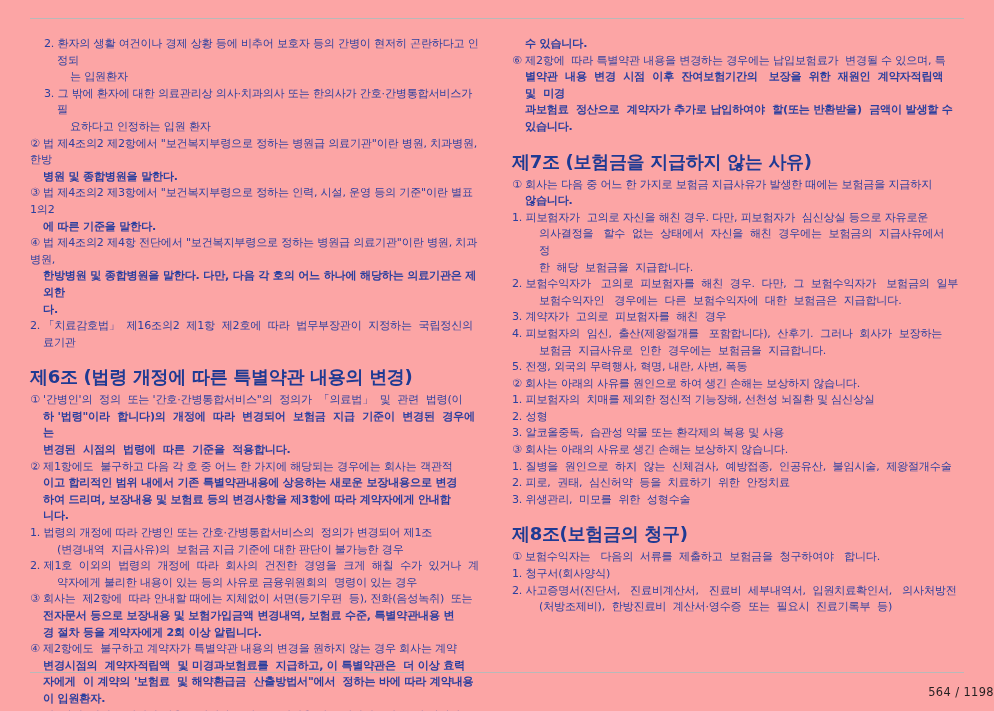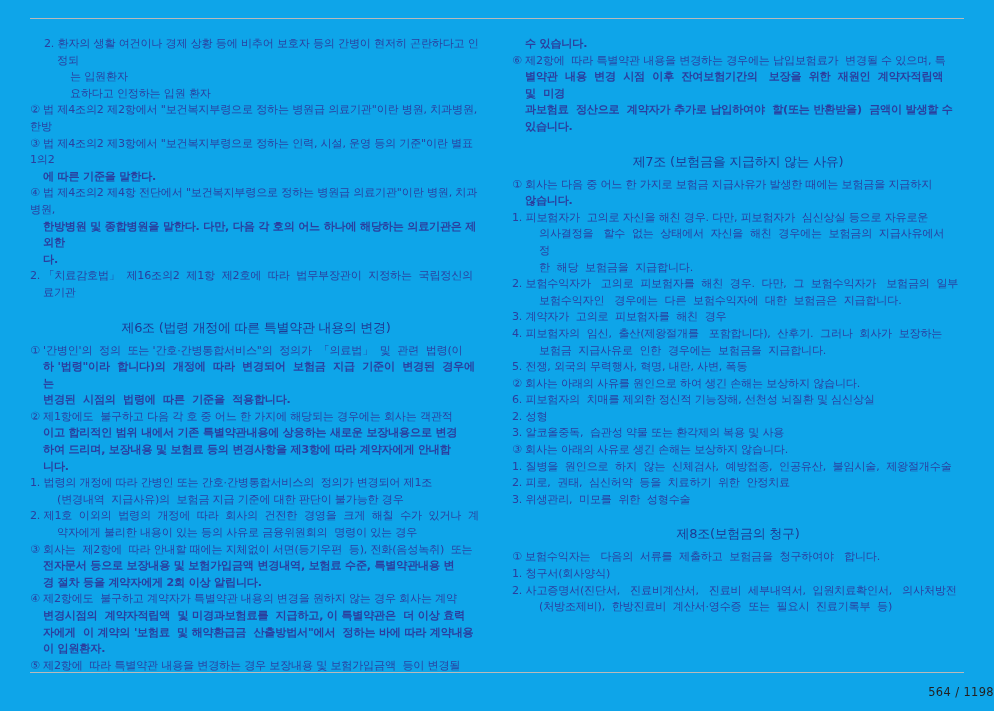--- a/index.html
+++ b/index.html
@@ -6,21 +6,21 @@
   html, body {
     margin: 0;
     padding: 0;
     background: #ffffff;
     font-family: "DejaVu Sans", "Liberation Sans", sans-serif;
   }
   .page {
     position: relative;
     width: 994px;
     height: 711px;
-    background: #0ea5e9;
+    background: #fca5a5;
     overflow: hidden;
   }
   .rule {
     position: absolute;
     left: 30px;
     right: 30px;
     height: 1px;
     background: #b9b9b9;
   }
   .rule-top { top: 18px; }
@@ -41,26 +41,25 @@
   }
   .ln {
     font-size: 11.1px;
     line-height: 16.6px;
     color: #231f20;
     letter-spacing: -0.2px;
     white-space: pre-wrap;
   }
   .blue { color: #2b3f9e; }
   .heading {
-    font-size: 13px;
-    font-weight: normal;
+    font-size: 18px;
+    font-weight: bold;
     color: #1f3a93;
     line-height: 17px;
     letter-spacing: -0.3px;
-    text-align: center;
   }
   .sp-s { height: 7px; }
   .sp-l { height: 17px; }
 
   
   .i0  { padding-left: 0px; }
   .i1  { padding-left: 13px; text-indent: -13px; }
   .i2  { padding-left: 27px; text-indent: -13px; }
   .cont1 { padding-left: 13px; font-weight: bold; }
   .cont2 { padding-left: 27px; }
@@ -84,22 +83,24 @@
 
   <div class="rule rule-top"></div>
   <div class="rule rule-bottom"></div>
 
   <div class="columns">
 
     <div class="col">
       <div id="left-top">
           <div class="ln i2 blue">2. 환자의 생활 여건이나 경제 상황 등에 비추어 보호자 등의 간병이 현저히 곤란하다고 인정되</div>
           <div class="ln cont3 blue">는 입원환자</div>
+          <div class="ln i2 blue">3. 그 밖에 환자에 대한 의료관리상 의사·치과의사 또는 한의사가 간호·간병통합서비스가 필</div>
           <div class="ln cont3 blue">요하다고 인정하는 입원 환자</div>
           <div class="ln i0 blue">② 법 제4조의2 제2항에서 "보건복지부령으로 정하는 병원급 의료기관"이란 병원, 치과병원, 한방</div>
+          <div class="ln cont1 blue">병원 및 종합병원을 말한다.</div>
           <div class="ln i0 blue">③ 법 제4조의2 제3항에서 "보건복지부령으로 정하는 인력, 시설, 운영 등의 기준"이란 별표 1의2</div>
           <div class="ln cont1 blue">에 따른 기준을 말한다.</div>
           <div class="ln i0 blue">④ 법 제4조의2 제4항 전단에서 "보건복지부령으로 정하는 병원급 의료기관"이란 병원, 치과병원,</div>
           <div class="ln cont1 blue">한방병원 및 종합병원을 말한다. 다만, 다음 각 호의 어느 하나에 해당하는 의료기관은 제외한</div>
           <div class="ln cont1 blue">다.</div>
           <div class="ln i1 blue">2. 「치료감호법」  제16조의2  제1항  제2호에  따라  법무부장관이  지정하는  국립정신의료기관</div>
         </div>
       <div class="sp-l"></div>
       <div class="heading">제6조 (법령 개정에 따른 특별약관 내용의 변경)</div>
       <div class="sp-s"></div>
@@ -143,21 +144,21 @@
           <div class="ln i1 blue">1. 피보험자가  고의로 자신을 해친 경우. 다만, 피보험자가  심신상실 등으로 자유로운</div>
           <div class="ln cont2 blue">의사결정을   할수  없는  상태에서  자신을  해친  경우에는  보험금의  지급사유에서   정</div>
           <div class="ln cont2 blue">한  해당  보험금을  지급합니다.</div>
           <div class="ln i1 blue">2. 보험수익자가   고의로  피보험자를  해친  경우.  다만,  그  보험수익자가   보험금의  일부</div>
           <div class="ln cont2 blue">보험수익자인   경우에는  다른  보험수익자에  대한  보험금은  지급합니다.</div>
           <div class="ln i1 blue">3. 계약자가  고의로  피보험자를  해친  경우</div>
           <div class="ln i1 blue">4. 피보험자의  임신,  출산(제왕절개를   포함합니다),  산후기.  그러나  회사가  보장하는</div>
           <div class="ln cont2 blue">보험금  지급사유로  인한  경우에는  보험금을  지급합니다.</div>
           <div class="ln i1 blue">5. 전쟁, 외국의 무력행사, 혁명, 내란, 사변, 폭동</div>
           <div class="ln i0 blue">② 회사는 아래의 사유를 원인으로 하여 생긴 손해는 보상하지 않습니다.</div>
-          <div class="ln i1 blue">6. 피보험자의  치매를 제외한 정신적 기능장해, 선천성 뇌질환 및 심신상실</div>
+          <div class="ln i1 blue">1. 피보험자의  치매를 제외한 정신적 기능장해, 선천성 뇌질환 및 심신상실</div>
           <div class="ln i1 blue">2. 성형</div>
           <div class="ln i1 blue">3. 알코올중독,  습관성 약물 또는 환각제의 복용 및 사용</div>
           <div class="ln i0 blue">③ 회사는 아래의 사유로 생긴 손해는 보상하지 않습니다.</div>
           <div class="ln i1 blue">1. 질병을  원인으로  하지  않는  신체검사,  예방접종,  인공유산,  불임시술,  제왕절개수술</div>
           <div class="ln i1 blue">2. 피로,  권태,  심신허약  등을  치료하기  위한  안정치료</div>
           <div class="ln i1 blue">3. 위생관리,  미모를  위한  성형수술</div>
         </div>
       <div class="sp-l"></div>
       <div class="heading">제8조(보험금의 청구)</div>
       <div class="sp-s"></div>

